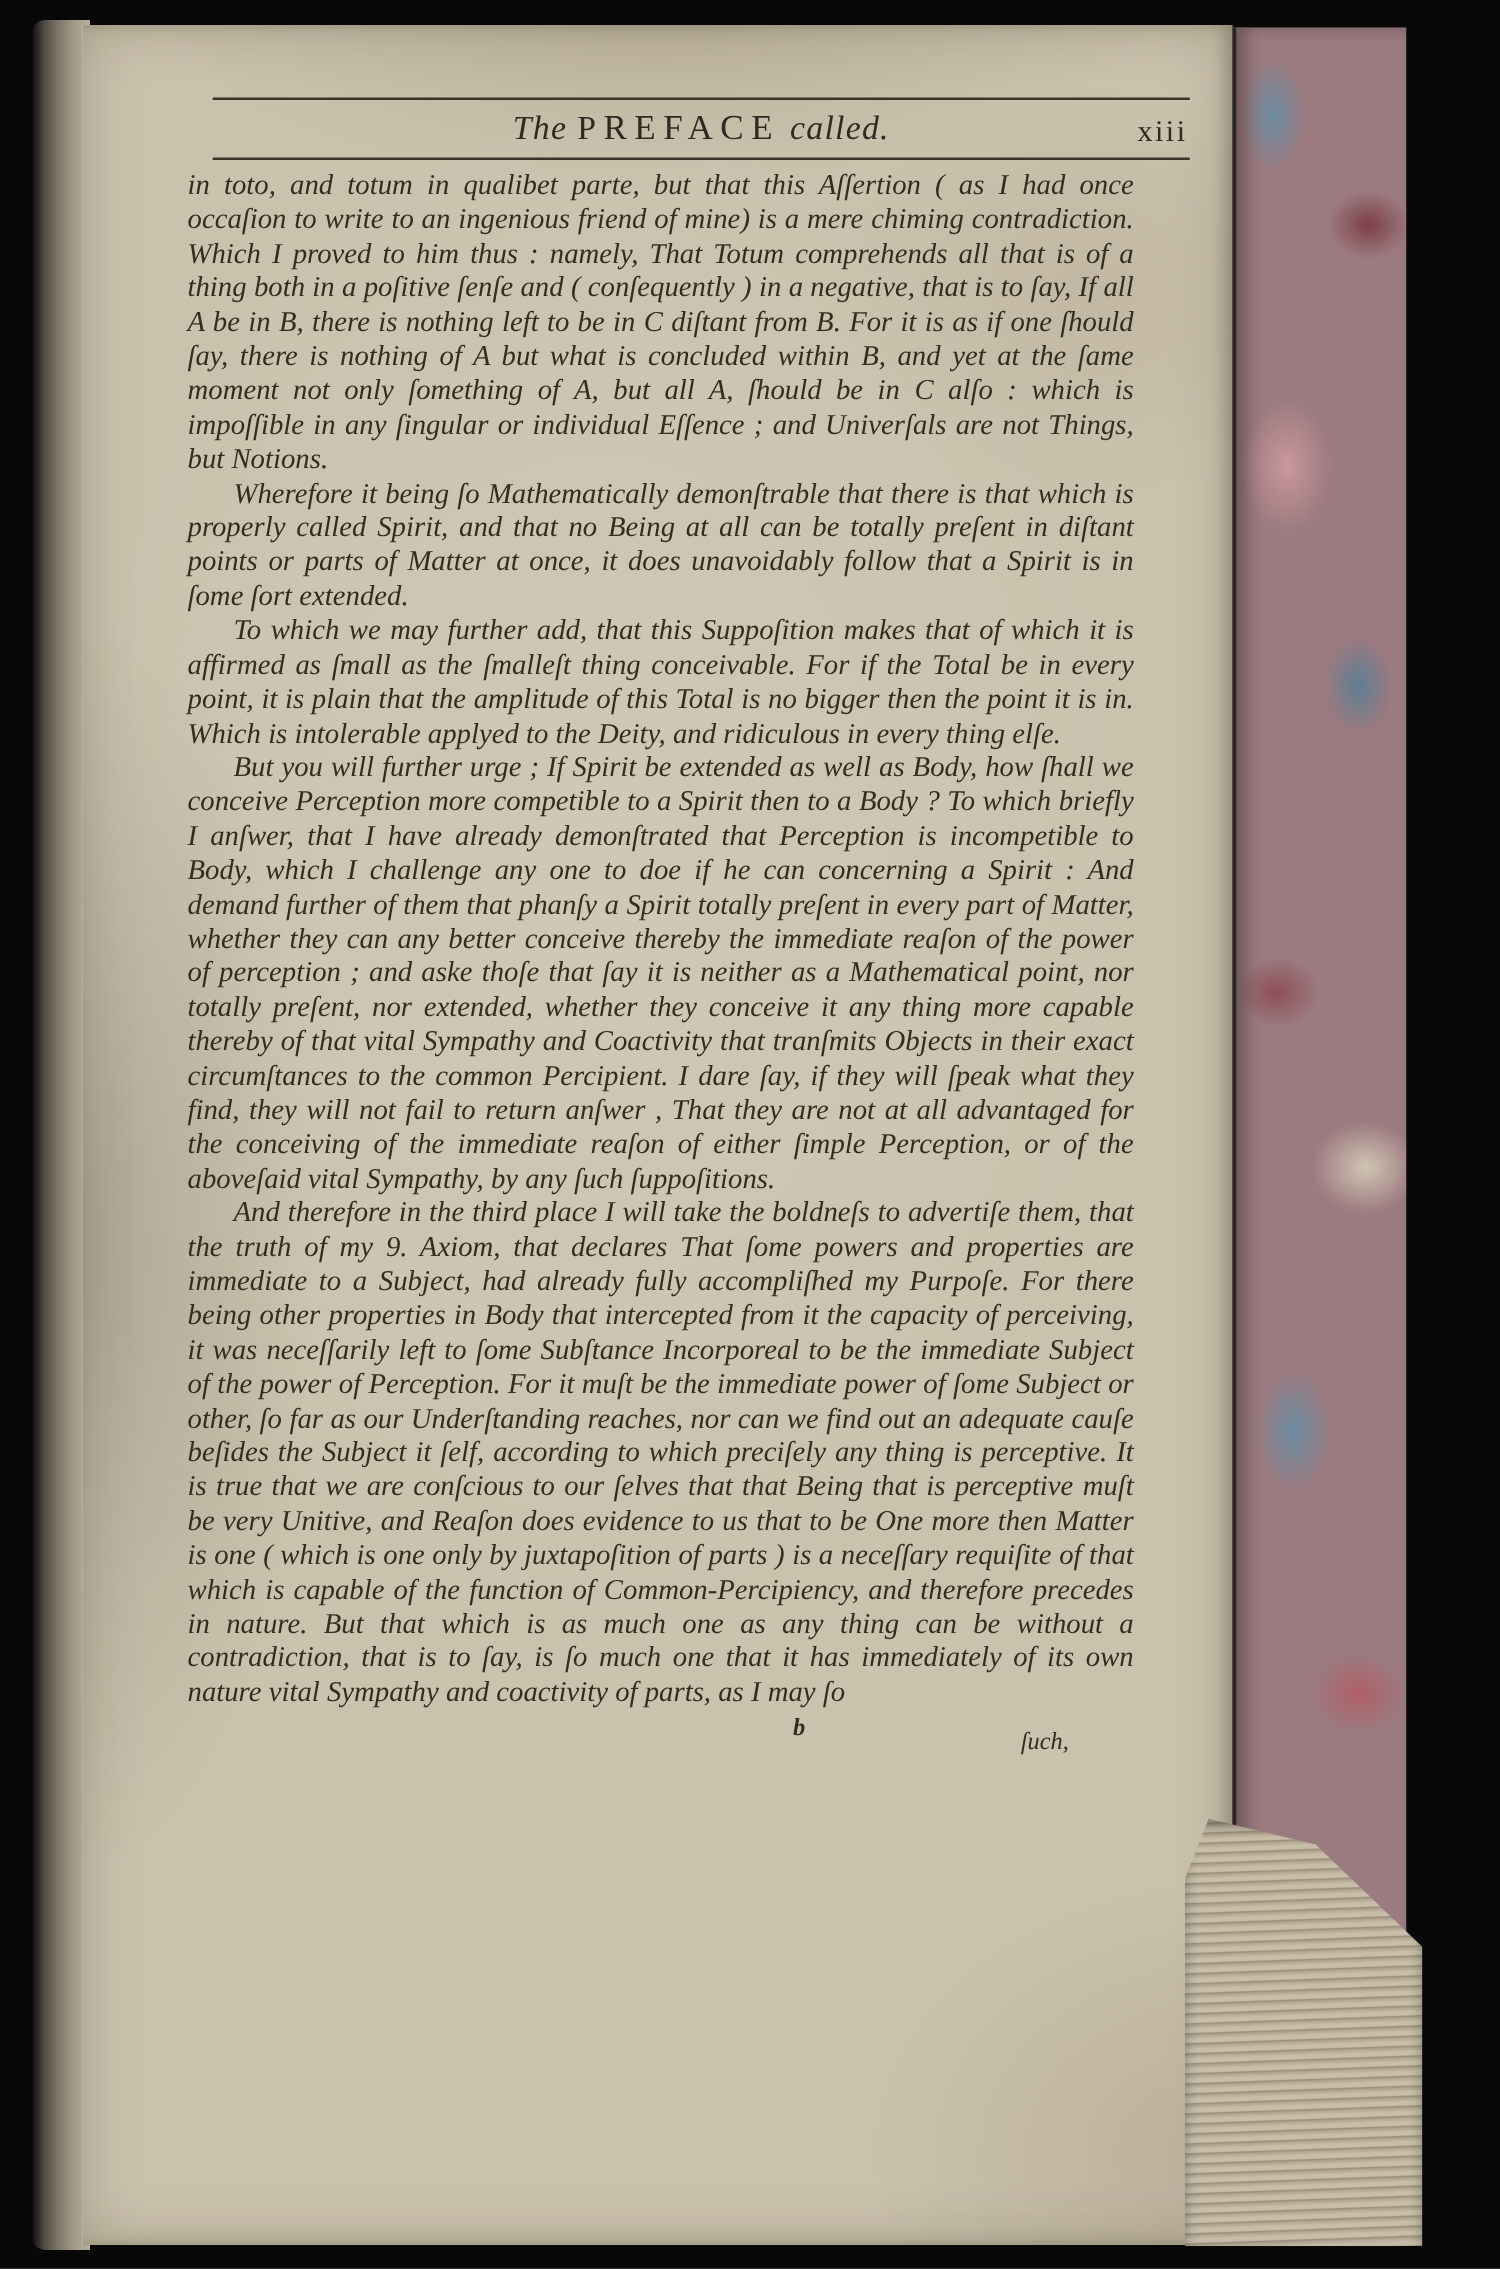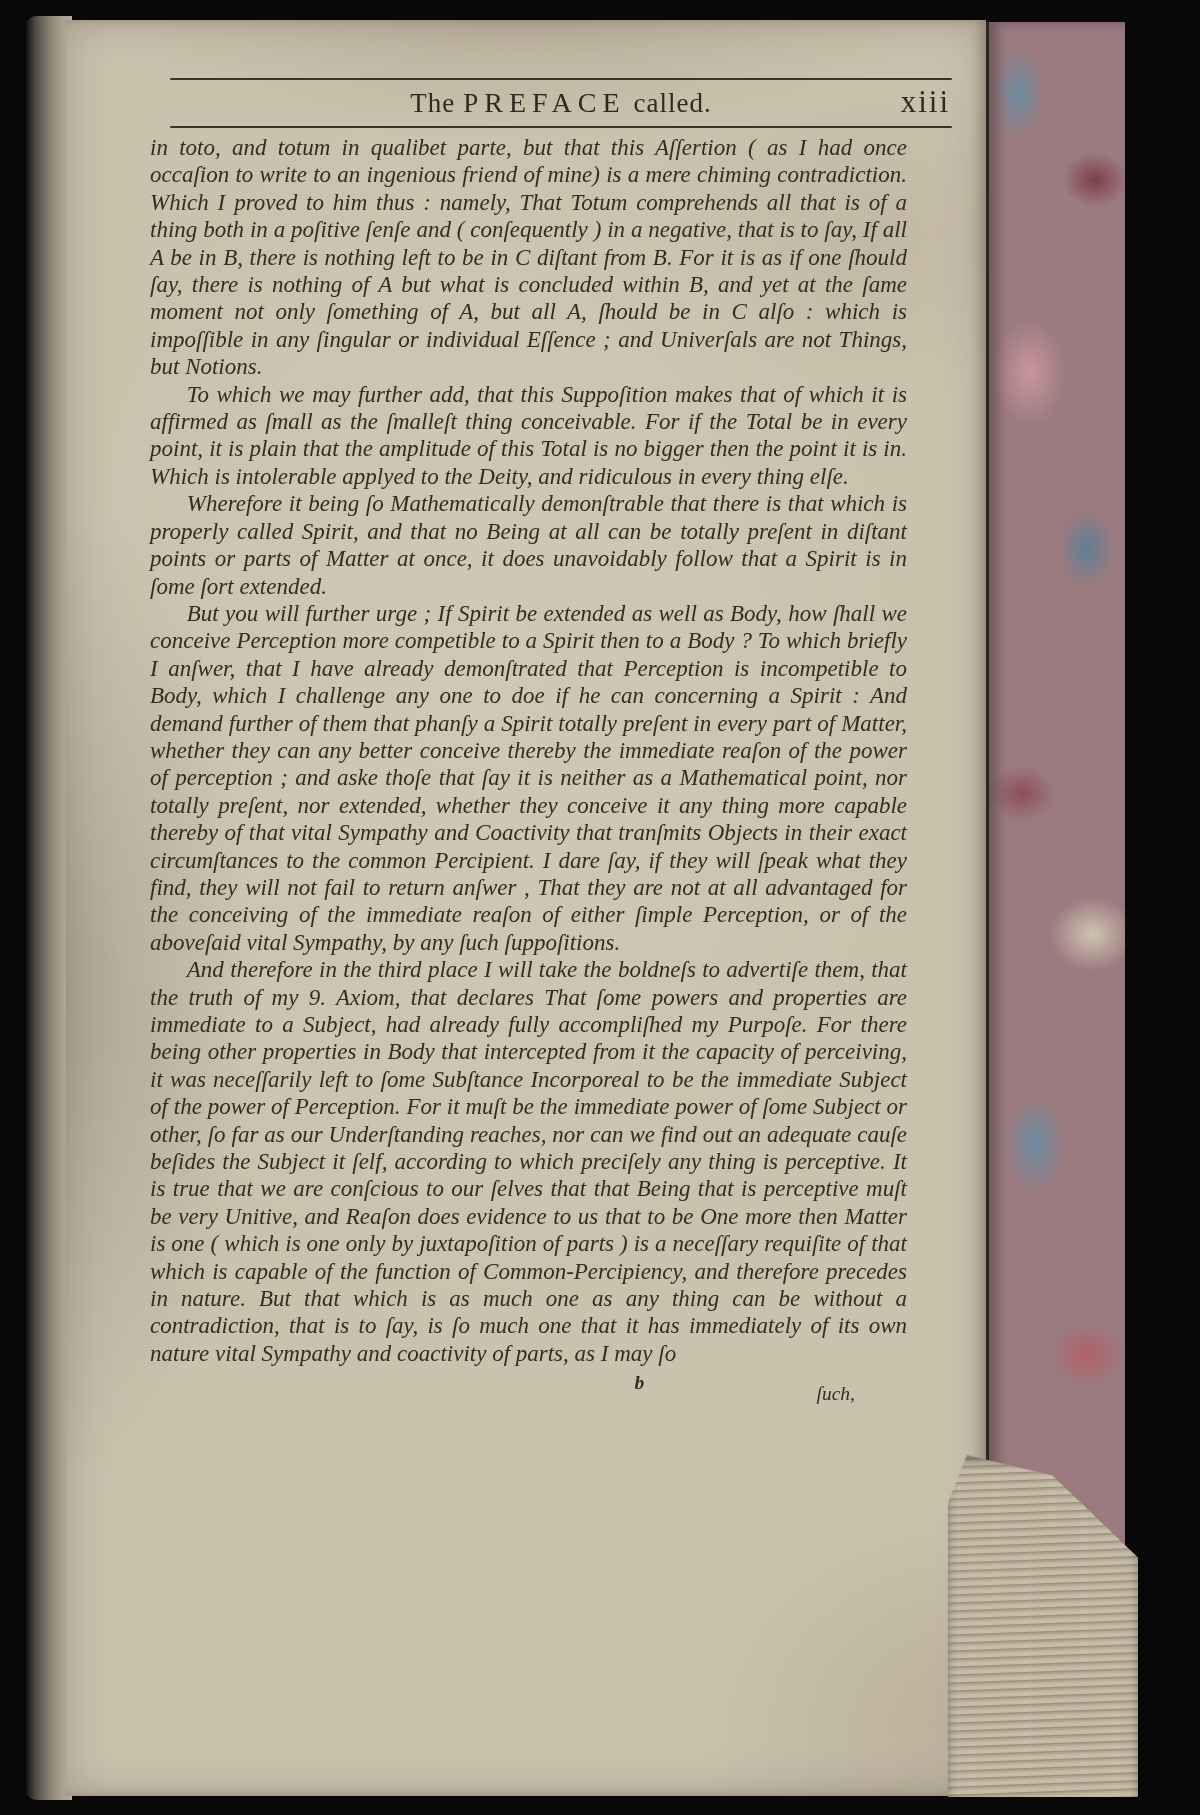--- a/index.html
+++ b/index.html
@@ -33,27 +33,27 @@
 
   
   .header-band { position: absolute; left: 104px; top: 58px; width: 782px; }
   .rule { height: 2px; background: #3a3328; border-radius: 1px; }
   .header-row {
     position: relative;
     display: flex; align-items: baseline; justify-content: center;
     padding: 7px 0 7px 0;
   }
   .running-title { color: #2f2a20; font-size: 27px; letter-spacing: 1px; white-space: nowrap; }
-  .rt-word { padding: 0 4px; }
+  .rt-word { padding: 0 4px; font-style: italic; }
   .rt-caps { padding: 0 4px; }
   .rt-initial { font-size: 27px; letter-spacing: 6px; }
   .rt-rest { font-size: 28px; letter-spacing: 6px; }
   .page-number {
     position: absolute; right: 2px; bottom: 6px;
-    font-size: 31px; color: #2f2a20; letter-spacing: 2px;
+    font-size: 24px; color: #2f2a20; letter-spacing: 2px;
   }
 
   
   .text-block {
     position: absolute; left: 84px; top: 114px; width: 757px;
     color: #342c1f;
     font-size: 23px; line-height: 27.4px;
     font-style: italic;
     text-align: justify;
   }
@@ -111,22 +111,22 @@
         <div class="running-title">
           <span class="rt-word">The</span><span class="rt-caps"><span class="rt-initial">P</span><span class="rt-rest">REFACE</span></span><span class="rt-word">called.</span>
         </div>
         <div class="page-number">xiii</div>
       </div>
       <div class="rule"></div>
     </div>
 
     <div class="text-block">
         <p class="para first-para">in toto, and totum in qualibet parte, but that this Aſſertion ( as I had once occaſion to write to an ingenious friend of mine) is a mere chiming contradiction. Which I proved to him thus : namely, That Totum comprehends all that is of a thing both in a poſitive ſenſe and ( conſequently ) in a negative, that is to ſay, If all A be in B, there is nothing left to be in C diſtant from B. For it is as if one ſhould ſay, there is nothing of A but what is concluded within B, and yet at the ſame moment not only ſomething of A, but all A, ſhould be in C alſo : which is impoſſible in any ſingular or individual Eſſence ; and Univerſals are not Things, but Notions.</p>
+        <p class="para">Wherefore it being ſo Mathematically demonſtrable that there is that which is properly called Spirit, and that no Being at all can be totally preſent in diſtant points or parts of Matter at once, it does unavoidably follow that a Spirit is in ſome ſort extended.</p>
         <p class="para">To which we may further add, that this Suppoſition makes that of which it is affirmed as ſmall as the ſmalleſt thing conceivable. For if the Total be in every point, it is plain that the amplitude of this Total is no bigger then the point it is in. Which is intolerable applyed to the Deity, and ridiculous in every thing elſe.</p>
-        <p class="para">Wherefore it being ſo Mathematically demonſtrable that there is that which is properly called Spirit, and that no Being at all can be totally preſent in diſtant points or parts of Matter at once, it does unavoidably follow that a Spirit is in ſome ſort extended.</p>
         <p class="para">But you will further urge ; If Spirit be extended as well as Body, how ſhall we conceive Perception more competible to a Spirit then to a Body ? To which briefly I anſwer, that I have already demonſtrated that Perception is incompetible to Body, which I challenge any one to doe if he can concerning a Spirit : And demand further of them that phanſy a Spirit totally preſent in every part of Matter, whether they can any better conceive thereby the immediate reaſon of the power of perception ; and aske thoſe that ſay it is neither as a Mathematical point, nor totally preſent, nor extended, whether they conceive it any thing more capable thereby of that vital Sympathy and Coactivity that tranſmits Objects in their exact circumſtances to the common Percipient. I dare ſay, if they will ſpeak what they find, they will not fail to return anſwer , That they are not at all advantaged for the conceiving of the immediate reaſon of either ſimple Perception, or of the aboveſaid vital Sympathy, by any ſuch ſuppoſitions.</p>
         <p class="para">And therefore in the third place I will take the boldneſs to advertiſe them, that the truth of my 9. Axiom, that declares That ſome powers and properties are immediate to a Subject, had already fully accompliſhed my Purpoſe. For there being other properties in Body that intercepted from it the capacity of perceiving, it was neceſſarily left to ſome Subſtance Incorporeal to be the immediate Subject of the power of Perception. For it muſt be the immediate power of ſome Subject or other, ſo far as our Underſtanding reaches, nor can we find out an adequate cauſe beſides the Subject it ſelf, according to which preciſely any thing is perceptive. It is true that we are conſcious to our ſelves that that Being that is perceptive muſt be very Unitive, and Reaſon does evidence to us that to be One more then Matter is one ( which is one only by juxtapoſition of parts ) is a neceſſary requiſite of that which is capable of the function of Common-Percipiency, and therefore precedes in nature. But that which is as much one as any thing can be without a contradiction, that is to ſay, is ſo much one that it has immediately of its own nature vital Sympathy and coactivity of parts, as I may ſo</p>
       </div>
 
     <div class="footer-line">
       <span class="signature">b</span>
       <span class="catchword">ſuch,</span>
     </div>
 
   </div>

